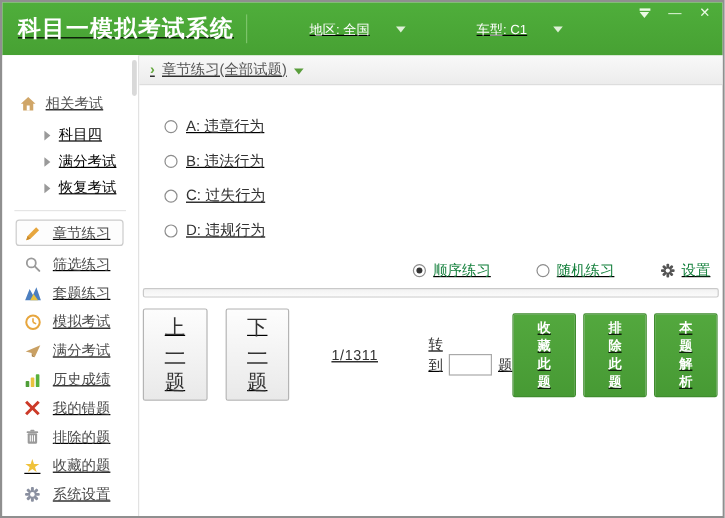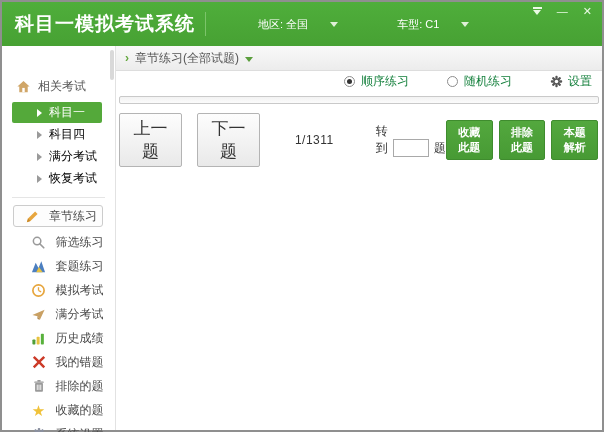--- a/index.html
+++ b/index.html
@@ -6,21 +6,21 @@
   html,body { width: 604px; height: 432px; }
   body {
     font-family: "Liberation Sans", "DejaVu Sans", sans-serif;
     background: #fff;
     overflow: hidden;
   }
   .window {
     width: 604px; height: 432px;
     border: 2px solid #8f8f8f;
     background: #fff;
-    display: flex; flex-direction: column;
+    display: flex; flex-direction: column; text-decoration: underline;
   }
   
   .header {
     height: 44px; flex: 0 0 44px;
     background: linear-gradient(#4fae3b, #47a133);
     display: flex; align-items: center;
     position: relative;
     color: #fff;
   }
   .app-title {
@@ -85,21 +85,21 @@
     width: 0; height: 0;
     border-top: 4px solid transparent; border-bottom: 4px solid transparent;
     border-left: 5px solid #9a9a9a;
   }
   .sb-sub.active { background: #54a93a; color: #fff; }
   .sb-sub.active .tri { border-left-color: #fff; }
   .sb-divider { height: 1px; background: #e5e5e5; margin: 8px 10px 7px 10px; }
   .sb-item {
     display: flex; align-items: center; gap: 9px;
     height: 24px; padding-left: 17px;
-    cursor: pointer; color: #4a4a4a; justify-content: center;
+    cursor: pointer; color: #4a4a4a;
   }
   .sb-item.boxed {
     border: 1px solid #ccc; border-radius: 3px;
     margin: 0 12px 3px 11px; padding-left: 5px; height: 22px;
     background: #fdfdfd;
   }
   .sb-icon { width: 16px; height: 16px; flex: 0 0 16px; display: inline-flex; align-items: center; justify-content: center; }
   .glyph-star { color: #f0c23a; font-size: 15px; line-height: 15px; }
   
   .main { flex: 1; display: flex; flex-direction: column; min-width: 0; background: #fff; }
@@ -157,21 +157,21 @@
     font-family: inherit;
   }
   .progress-text { margin-left: 20px; letter-spacing: 0.5px; }
   .goto-wrap { margin-left: 42px; display: flex; align-items: flex-end; gap: 5px; }
   .goto-input {
     width: 36px; height: 18px; border: 1px solid #a9a9a9;
     font-size: 12px; padding: 0 3px; font-family: inherit;
   }
   .action-btns { margin-left: auto; display: flex; gap: 6px; }
   .green-btn {
-    padding: 4px 10px; font-size: 11px; font-weight: bold; color: #fff;
+    padding: 4px 20px; font-size: 11px; font-weight: bold; color: #fff;
     background: linear-gradient(#53a83e, #479a34);
     border: 1px solid #3f8c2e; border-radius: 2px;
     cursor: pointer; font-family: inherit;
   }
 </style>
 </head>
 <body>
 
 <div class="window">
 
@@ -204,24 +204,20 @@
       <div class="sb-section-head">
         <span class="sb-icon">
           <svg width="15" height="15" viewBox="0 0 16 16">
               <path d="M8 2 L14.5 8 L12.5 8 L12.5 14 L3.5 14 L3.5 8 L1.5 8 Z" fill="#d0a668"></path>
               <rect x="6.7" y="9.5" width="2.6" height="4.5" fill="#fff"></rect>
             </svg>
         </span>
         <span>相关考试</span>
       </div>
 
-      <div class="sb-sub active">
-        <span class="tri"></span>
-        <span>科目一</span>
-      </div>
       <div class="sb-sub">
         <span class="tri"></span>
         <span>科目四</span>
       </div>
       <div class="sb-sub">
         <span class="tri"></span>
         <span>满分考试</span>
       </div>
       <div class="sb-sub">
         <span class="tri"></span>
@@ -337,20 +333,38 @@
     </div>
 
     <div class="main">
       <div class="breadcrumb">
         <span class="bc-gt">›</span>
         <span>章节练习(全部试题)</span>
         <span class="bc-caret"></span>
       </div>
 
 
+      <div class="options">
+        <div class="option">
+          <span class="radio"></span>
+          <span>A: 违章行为</span>
+        </div>
+        <div class="option">
+          <span class="radio"></span>
+          <span>B: 违法行为</span>
+        </div>
+        <div class="option">
+          <span class="radio"></span>
+          <span>C: 过失行为</span>
+        </div>
+        <div class="option">
+          <span class="radio"></span>
+          <span>D: 违规行为</span>
+        </div>
+      </div>
 
       <div class="mode-row">
         <span class="mode-opt">
           <span class="radio checked"></span>
           <span>顺序练习</span>
         </span>
         <span class="mode-opt">
           <span class="radio"></span>
           <span>随机练习</span>
         </span>

